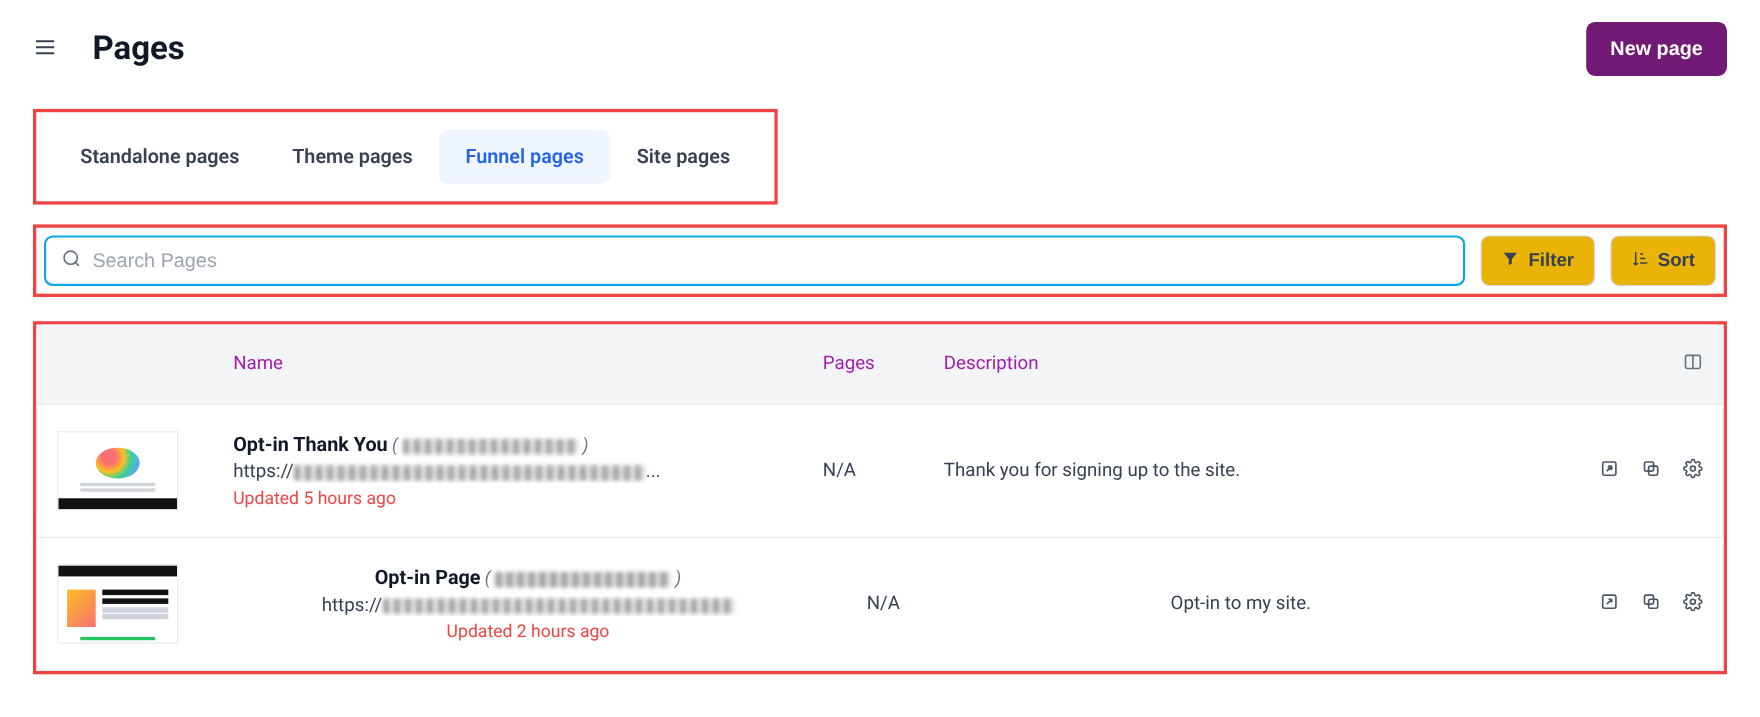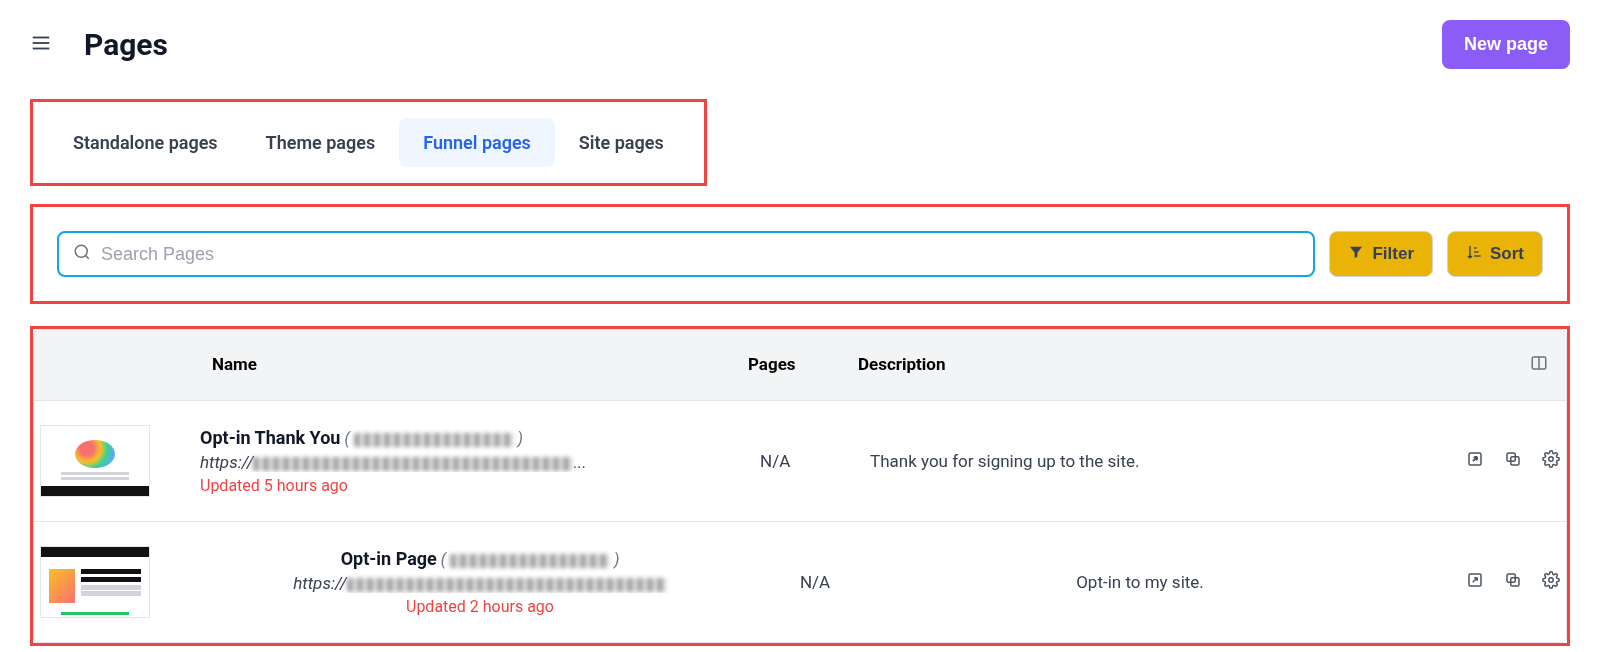--- a/index.html
+++ b/index.html
@@ -24,21 +24,21 @@
     .hamburger {
       cursor: pointer;
       color: #374151;
     }
     .page-title {
       font-size: 30px;
       font-weight: 700;
       color: #111827;
     }
     .new-page-btn {
-      background: #8b5cf6;
+      background: #701a75;
       color: #fff;
       border: none;
       padding: 14px 22px;
       font-size: 18px;
       font-weight: 600;
       border-radius: 8px;
       cursor: pointer;
     }
     .tabs-wrapper {
       border: 3px solid #ef4444;
@@ -57,21 +57,21 @@
       color: #374151;
       cursor: pointer;
       border-radius: 8px;
     }
     .tab.active {
       background: #eff6ff;
       color: #2563eb;
     }
     .controls-wrapper {
       border: 3px solid #ef4444;
-      padding: 24px;
+      padding: 7px;
       margin-bottom: 22px;
     }
     .controls {
       display: flex;
       gap: 14px;
       align-items: stretch;
     }
     .search-box {
       flex: 1;
       display: flex;
@@ -110,32 +110,32 @@
       width: 100%;
       border: 1px solid #e5e7eb;
       border-radius: 6px;
       overflow: hidden;
     }
     .thead {
       display: flex;
       background: #f3f4f6;
       padding: 24px 18px;
       font-size: 17px;
-      font-weight: 700;
-      color: #000000;
+      font-weight: 400;
+      color: #a21caf;
       border-bottom: 1px solid #e5e7eb;
     }
     .col-thumb { width: 160px; flex-shrink:0; }
     .col-name { flex: 1; min-width: 400px; }
     .col-visits { width: 110px; flex-shrink:0; }
     .col-desc { width: 540px; flex-shrink:0; }
     .col-actions { width: 150px; flex-shrink:0; display:flex; justify-content:flex-end; align-items:center; gap:20px; }
     .trow {
       display: flex;
-      padding: 24px 6px;
+      padding: 24px 18px;
       border-bottom: 1px solid #e5e7eb;
       align-items: center;
     }
     .trow:last-child { border-bottom: none; text-align: center; }
     .thumb {
       width: 110px;
       height: 72px;
       border: 1px solid #e5e7eb;
       background: #fff;
       position: relative;
@@ -145,21 +145,21 @@
     .thumb .dark-band-bot { position:absolute; bottom:0; left:0; right:0; height:10px; background:#111; }
     .thumb .green-line { position:absolute; bottom:2px; left:20px; right:20px; height:3px; background:#22c55e; }
     .thumb .color-blob { position:absolute; top:14px; left:34px; width:40px; height:28px; background: radial-gradient(circle at 30% 30%, #f87171 20%, #fbbf24 40%, #34d399 60%, #60a5fa 80%); border-radius:50%; filter: blur(0.5px);}
     .thumb .text-lines { position:absolute; top:46px; left:20px; right:20px; height:3px; background:#d1d5db; box-shadow: 0 5px 0 #d1d5db;}
     .thumb .side-img { position:absolute; top:22px; left:8px; width:26px; height:34px; background: linear-gradient(135deg,#fbbf24,#f87171);}
     .thumb .side-text { position:absolute; top:22px; left:40px; right:8px; height:5px; background:#111; box-shadow: 0 8px 0 #111, 0 16px 0 #d1d5db, 0 22px 0 #d1d5db;}
     .row-title { font-size: 18px; font-weight: 700; color:#111827;}
     .row-paren { font-weight:400; color:#6b7280; font-style: italic;}
     .blurred { display:inline-block; width:160px; height:14px; background: repeating-linear-gradient(90deg,#a3a3a3 0 6px,#e5e5e5 6px 10px); filter: blur(2px); vertical-align: middle; border-radius:2px;}
     .blurred.long { width: 320px; }
-    .row-url { font-size:17px; color:#374151; margin-top:4px; white-space:nowrap; overflow:hidden;font-style:italic;}
+    .row-url { font-size:17px; color:#374151; margin-top:4px; white-space:nowrap; overflow:hidden;}
     .row-updated { font-size:16px; color:#ef4444; margin-top:4px;}
     .row-visits { font-size:17px; color:#374151;}
     .row-desc { font-size:17px; color:#374151;}
     .action-icon { color:#4b5563; cursor:pointer; }
     .col-icon-head { color:#6b7280;}
   </style>
 </head>
 <body>
 
 

